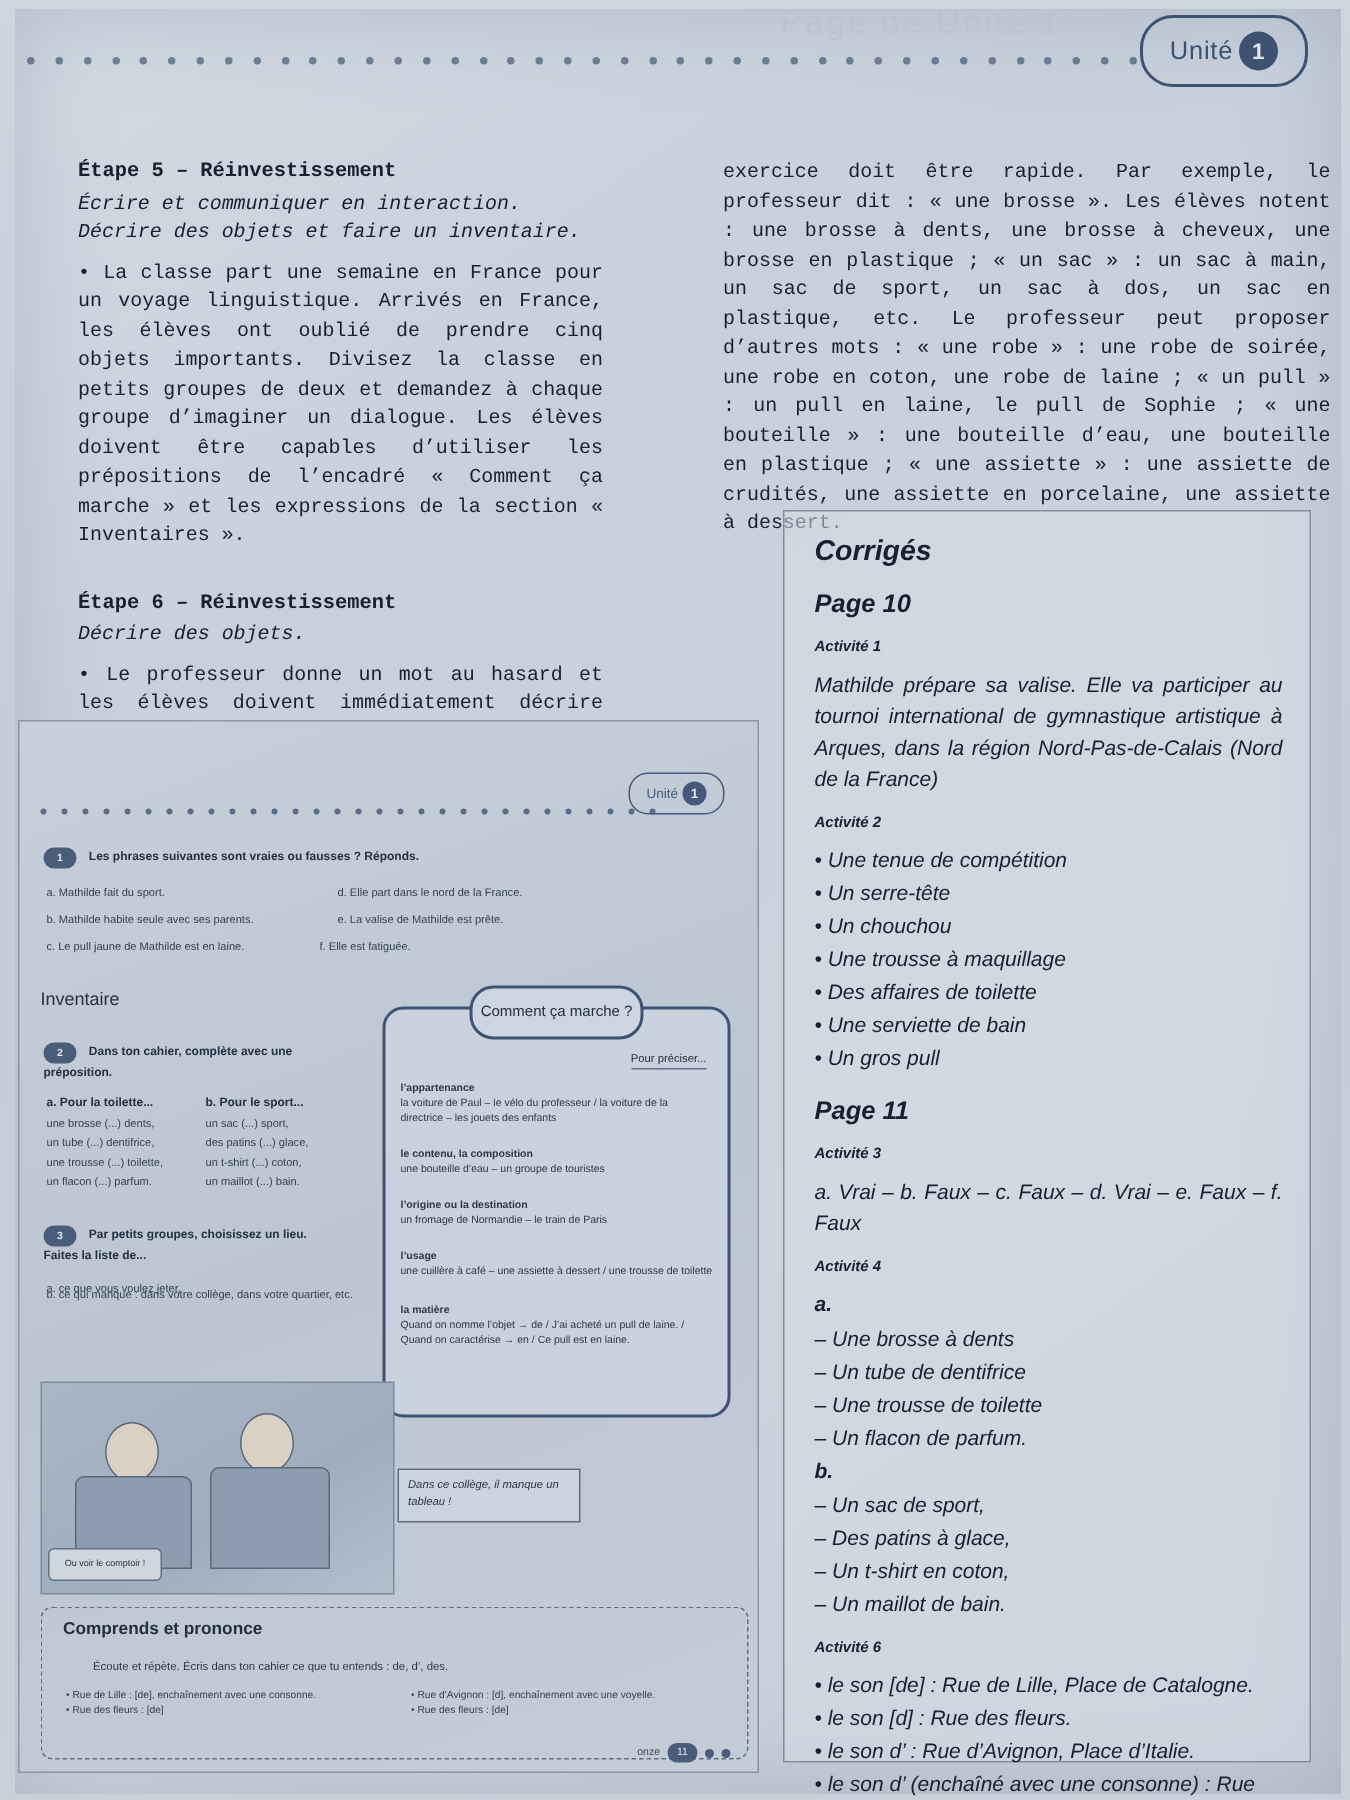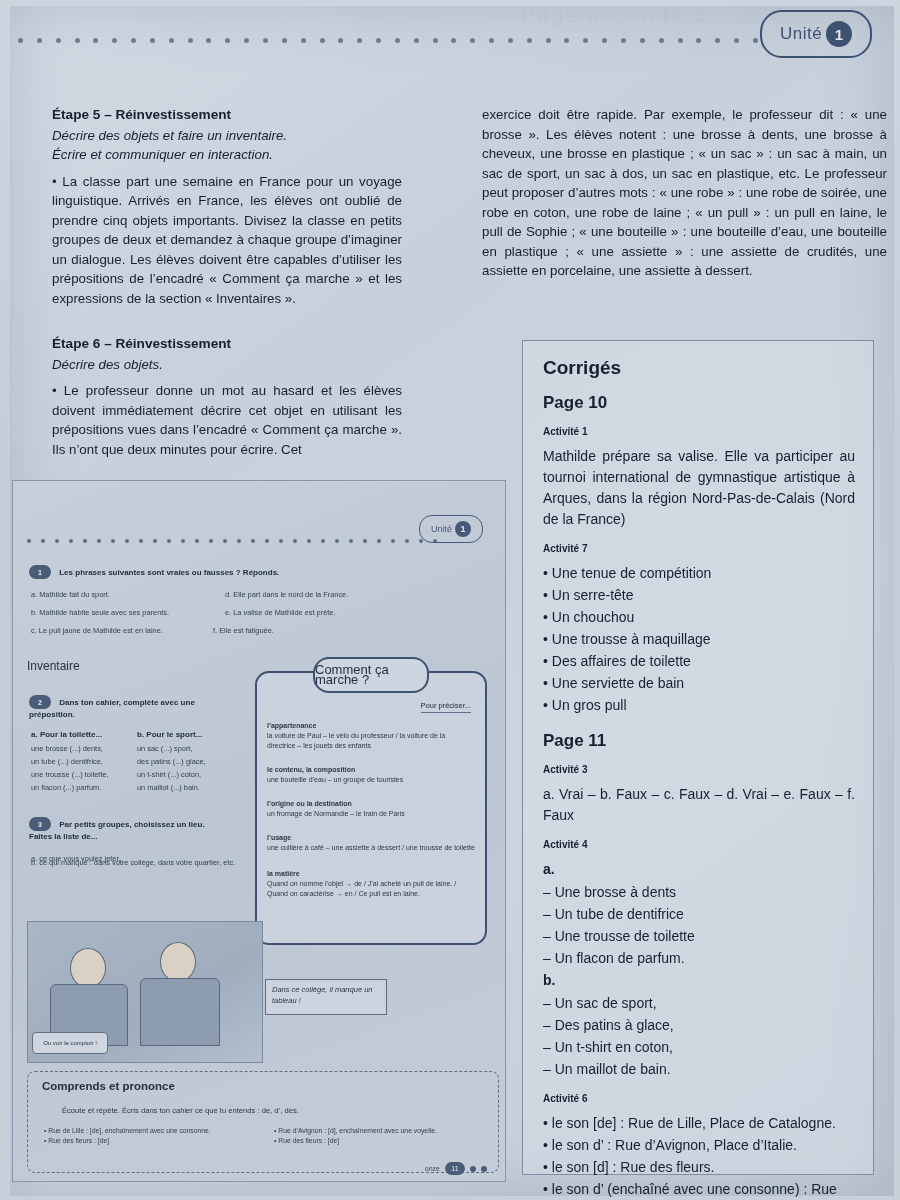--- a/index.html
+++ b/index.html
@@ -14,21 +14,21 @@
   
   #page{
     position:absolute;left:0;top:0;width:900px;height:1200px;
     background:linear-gradient(180deg,#cdd5df 0%,#c3ccd8 45%,#c8d0da 100%);
   }
   #paper{
     position:absolute;left:10px;top:6px;width:884px;height:1190px;
     background:linear-gradient(145deg,#d2dae3 0%,#c7d0db 30%,#ccd4de 65%,#c2cbd7 100%);
     box-shadow:inset 0 0 60px rgba(120,135,155,.35);
   }
-  .blur{filter:blur(.25px);}
+  .blur{filter:blur(.25px);font-family:Liberation Mono, monospace;}
   
   #dots-top{
     position:absolute;left:18px;top:36px;width:740px;height:8px;
     display:flex;justify-content:space-between;align-items:center;
   }
   #dots-top .dot{width:5px;height:5px;border-radius:50%;background:#4d6078;opacity:.75;}
   
   #unit-badge{
     position:absolute;right:28px;top:10px;width:108px;height:44px;
     border:2px solid #3d5270;border-radius:22px;
@@ -50,21 +50,21 @@
   .ital{font-style:italic;}
   #colL{left:52px;top:105px;width:350px;}
   #colR{left:482px;top:105px;width:405px;}
   .para{margin:0 0 0 0;}
   .bullet-line{margin-top:7px;}
   
   #corriges{
     position:absolute;left:522px;top:340px;width:352px;height:835px;
     border:1px solid #7f8da0;background:rgba(214,221,230,.55);
     padding:16px 18px 10px 20px;box-sizing:border-box;
-    font-size:14px;line-height:21px;color:#16212e;
+    font-size:14px;line-height:21px;color:#16212e;font-style:italic;
   }
   #corriges h2{margin:0 0 12px 0;font-size:19px;font-weight:bold;}
   #corriges .pg{margin:14px 0 4px 0;font-size:17px;font-weight:bold;}
   #corriges .act{margin:8px 0 4px 0;font-size:10px;font-weight:bold;}
   #corriges p{margin:0;text-align:justify;}
   #corriges ul{margin:2px 0 0 0;padding:0;list-style:none;}
   #corriges li{margin:1px 0;}
   #corriges li.b::before{content:"• ";}
   #corriges li.d::before{content:"– ";}
   
@@ -90,21 +90,21 @@
   }
   .sect-title{position:absolute;font-size:12px;color:#26323f;}
   
   #ccm{
     position:absolute;left:242px;top:190px;width:228px;height:270px;
     border:2px solid #3f5270;border-radius:14px;background:rgba(205,214,225,.7);
   }
   #ccm .cap{
     position:absolute;left:56px;top:-16px;width:112px;height:32px;border:2px solid #3f5270;border-radius:16px;
     background:#ccd5e0;display:flex;flex-direction:column;align-items:center;justify-content:center;
-    font-size:13px;color:#22303f;line-height:10px;
+    font-size:10px;color:#22303f;line-height:10px;
   }
   #ccm .precis{position:absolute;right:14px;top:28px;font-size:7.5px;color:#22303f;border-bottom:1px solid #5d7089;padding-bottom:2px;}
   .ccmrow{position:absolute;left:10px;width:208px;font-size:7px;line-height:10px;color:#2b3846;}
   
   #drawing{
     position:absolute;left:14px;top:440px;width:234px;height:140px;
     background:linear-gradient(150deg,#aab6c6,#9fadbe 60%,#b3bfcd);
     border:1px solid #7b8a9d;overflow:hidden;
   }
   #drawing .face{position:absolute;border-radius:50%;background:#d9d2c4;border:1px solid #5c6878;}
@@ -182,42 +182,42 @@
       <i class="dot"></i>
   </div>
 
   <div id="unit-badge">
     <span>Unité</span>
     <span class="num">1</span>
   </div>
 
   <div id="colL" class="col blur">
     <div class="heading">Étape 5 – Réinvestissement</div>
+    <div class="ital">Écrire et communiquer en interaction.</div>
     <div class="ital">Décrire des objets et faire un inventaire.</div>
-    <div class="ital">Écrire et communiquer en interaction.</div>
     <p class="para bullet-line">• La classe part une semaine en France pour un voyage linguistique. Arrivés en France, les élèves ont oublié de prendre cinq objets importants. Divisez la classe en petits groupes de deux et demandez à chaque groupe d’imaginer un dialogue. Les élèves doivent être capables d’utiliser les prépositions de l’encadré « Comment ça marche » et les expressions de la section « Inventaires ».</p>
 
     <div style="height:26px"></div>
     <div class="heading">Étape 6 – Réinvestissement</div>
     <div class="ital">Décrire des objets.</div>
     <p class="para bullet-line">• Le professeur donne un mot au hasard et les élèves doivent immédiatement décrire cet objet en utilisant les prépositions vues dans l’encadré « Comment ça marche ». Ils n’ont que deux minutes pour écrire. Cet</p>
   </div>
 
   <div id="colR" class="col blur">
     <p class="para">exercice doit être rapide. Par exemple, le professeur dit : « une brosse ». Les élèves notent : une brosse à dents, une brosse à cheveux, une brosse en plastique ; « un sac » : un sac à main, un sac de sport, un sac à dos, un sac en plastique, etc. Le professeur peut proposer d’autres mots : « une robe » : une robe de soirée, une robe en coton, une robe de laine ; « un pull » : un pull en laine, le pull de Sophie ; « une bouteille » : une bouteille d’eau, une bouteille en plastique ; « une assiette » : une assiette de crudités, une assiette en porcelaine, une assiette à dessert.</p>
   </div>
 
   <div id="corriges">
     <h2>Corrigés</h2>
 
     <div class="pg">Page 10</div>
     <div class="act">Activité 1</div>
     <p>Mathilde prépare sa valise. Elle va participer au tournoi international de gymnastique artistique à Arques, dans la région Nord-Pas-de-Calais (Nord de la France)</p>
 
-    <div class="act">Activité 7</div>
+    <div class="act">Activité 2</div>
     <ul>
       <li class="b">Une tenue de compétition</li>
       <li class="b">Un serre-tête</li>
       <li class="b">Un chouchou</li>
       <li class="b">Une trousse à maquillage</li>
       <li class="b">Des affaires de toilette</li>
       <li class="b">Une serviette de bain</li>
       <li class="b">Un gros pull</li>
     </ul>
 
@@ -237,22 +237,22 @@
     <ul>
       <li class="d">Un sac de sport,</li>
       <li class="d">Des patins à glace,</li>
       <li class="d">Un t-shirt en coton,</li>
       <li class="d">Un maillot de bain.</li>
     </ul>
 
     <div class="act">Activité 6</div>
     <ul>
       <li class="b">le son [de] : Rue de Lille, Place de Catalogne.</li>
+      <li class="b">le son [d] : Rue des fleurs.</li>
       <li class="b">le son d’ : Rue d’Avignon, Place d’Italie.</li>
-      <li class="b">le son [d] : Rue des fleurs.</li>
       <li class="b">le son d’ (enchaîné avec une consonne) : Rue d(e) Barcelone, Rue d(e) la paix, Boulevard d(e) Verdun.</li>
     </ul>
   </div>
 
   <div id="inset">
     <div class="dots">
       <i></i>
         <i></i>
         <i></i>
         <i></i>

